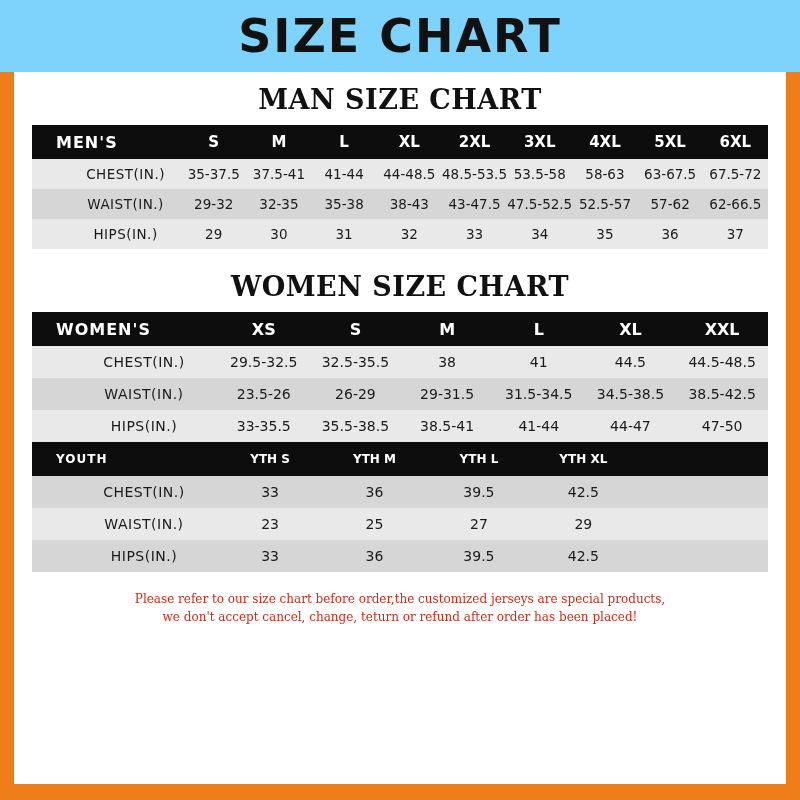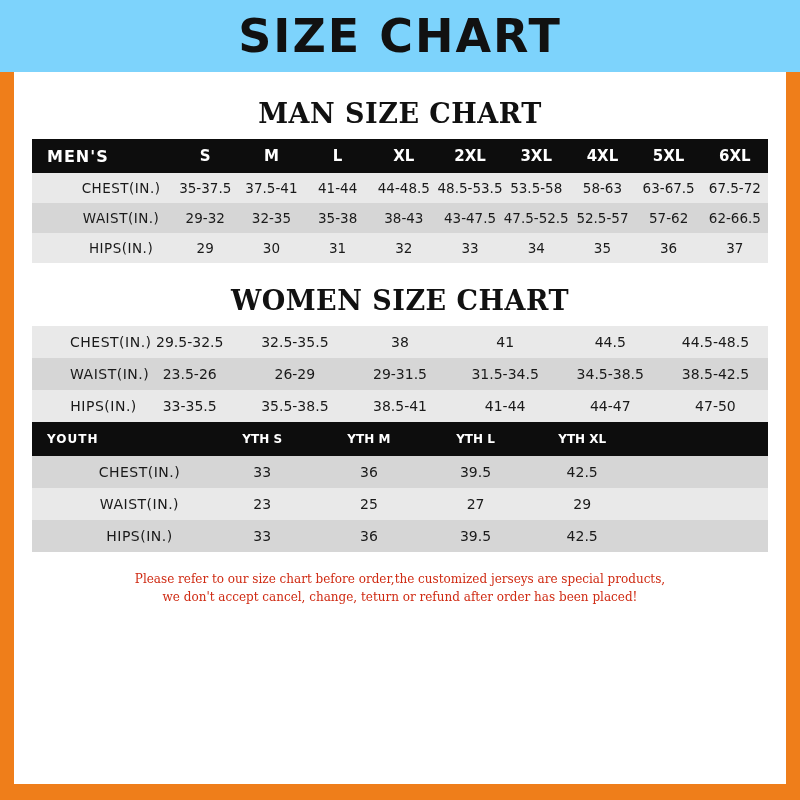--- a/index.html
+++ b/index.html
@@ -43,21 +43,21 @@
     padding: 0 18px;
   }
   .section-title {
     text-align: center;
     font-family: "DejaVu Serif", serif;
     font-weight: bold;
     font-size: 27px;
     letter-spacing: 0.5px;
     color: #111111;
   }
-  .t-man { margin-top: 26px; margin-bottom: 10px; }
+  .t-man { margin-top: 12px; margin-bottom: 10px; }
   .t-women { margin-top: 22px; margin-bottom: 10px; }
   .t-youth { margin-top: 24px; margin-bottom: 10px; }
 
   table {
     border-collapse: collapse;
     width: 100%;
     table-layout: fixed;
   }
   table td, table th {
     padding: 0;
@@ -70,21 +70,21 @@
   .hdr-row td {
     height: 34px;
     font-size: 15px;
     font-weight: bold;
     text-align: center;
     vertical-align: middle;
     font-family: "DejaVu Sans", sans-serif;
   }
   .hdr-row td.first {
     text-align: left;
-    padding-left: 15px;
+    padding-left: 24px;
     font-size: 16px;
     letter-spacing: 1px;
   }
   .data-row td {
     height: 30px;
     font-size: 13.5px;
     text-align: center;
     vertical-align: middle;
     color: #1a1a1a;
     font-family: "DejaVu Sans", sans-serif;
@@ -185,20 +185,29 @@
           <td>35</td>
           <td>36</td>
           <td>37</td>
         </tr>
       </tbody>
     </table>
 
     <div class="section-title t-women">WOMEN SIZE CHART</div>
     <table class="women">
       <tbody>
+        <tr class="hdr-row">
+          <td class="first" style="width:22%">WOMEN'S</td>
+          <td>XS</td>
+          <td>S</td>
+          <td>M</td>
+          <td>L</td>
+          <td>XL</td>
+          <td>XXL</td>
+        </tr>
         <tr class="data-row row-light">
           <td class="first">CHEST(IN.)</td>
           <td>29.5-32.5</td>
           <td>32.5-35.5</td>
           <td>38</td>
           <td>41</td>
           <td>44.5</td>
           <td>44.5-48.5</td>
         </tr>
         <tr class="data-row row-dark">

